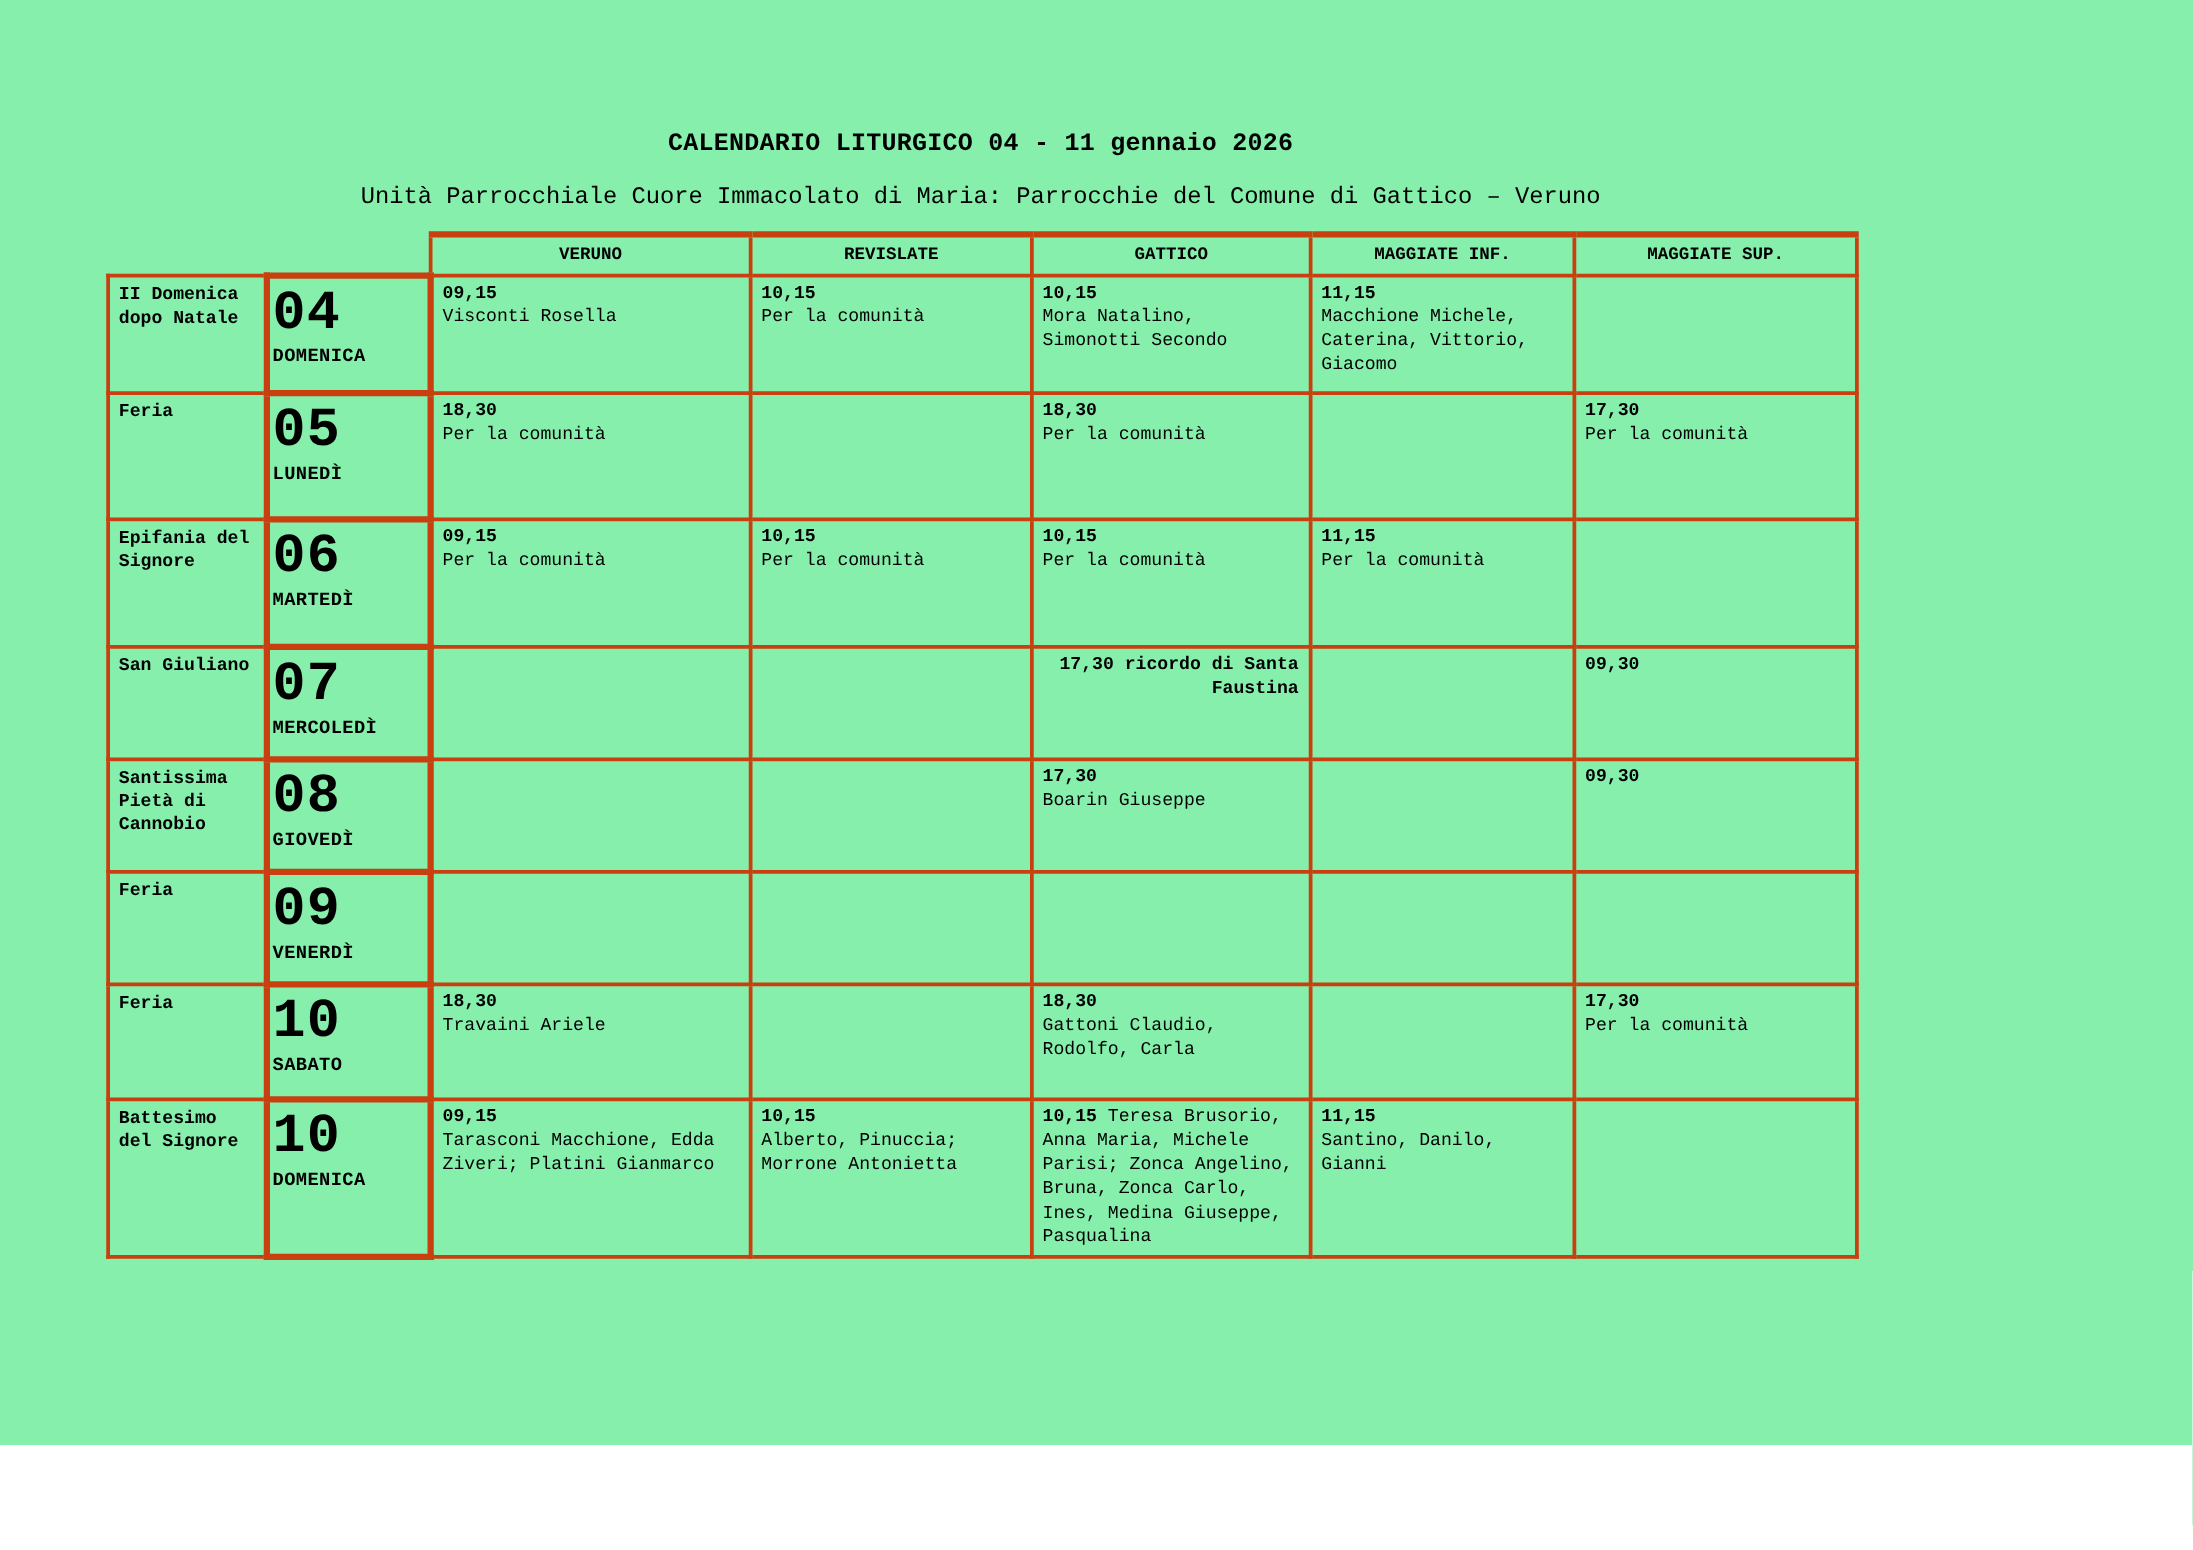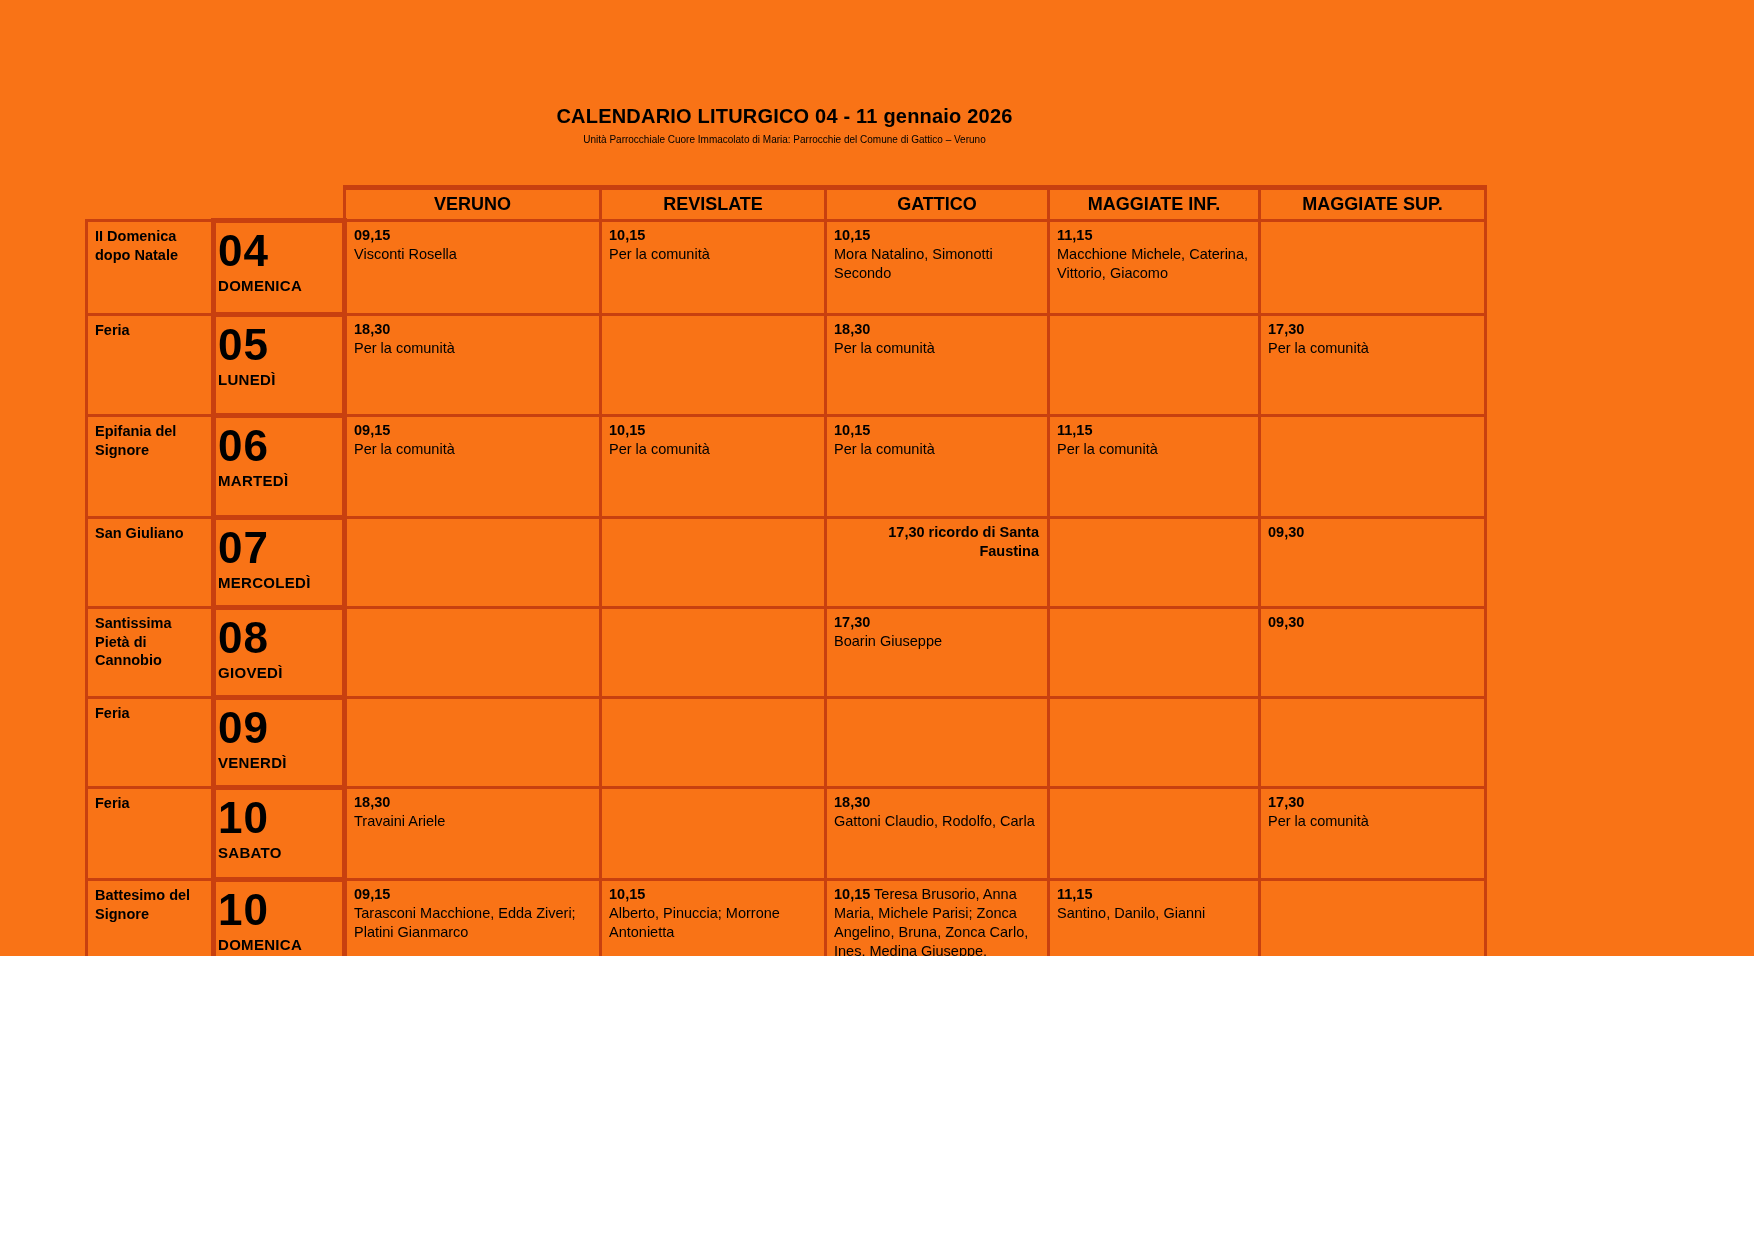--- a/index.html
+++ b/index.html
@@ -6,34 +6,35 @@
   * { box-sizing: border-box; }
   html, body {
     margin: 0; padding: 0;
     background: #ffffff;
     font-family: "Liberation Sans", sans-serif;
     color: #000;
   }
   .page {
     position: relative;
     width: 1754px;
-    height: 956px;
-    background: #f97316;
+    height: 1156px;
+    background: #86efac;
     overflow: hidden;
+    font-family: Liberation Mono, monospace;
   }
   .header-block {
     position: absolute;
     top: 103px;
     left: 85px;
     width: 1399px;
     text-align: center;
     line-height: 1.3;
   }
   .title   { font-size: 20px; font-weight: bold; letter-spacing: 0.2px; }
-  .subtitle{ font-size: 10px; margin-top: 4px; }
+  .subtitle{ font-size: 19px; margin-top: 16px; }
   .clergy  { font-size: 15px; font-weight: bold; margin-top: 3px; }
 
   table.calendar {
     position: absolute;
     top: 185px;
     left: 85px;
     border-collapse: collapse;
     table-layout: fixed;
     width: 1399px;
   }
@@ -43,21 +44,21 @@
     padding: 4px 8px 4px 7px;
     font-size: 14.5px;
     line-height: 1.32;
     overflow: hidden;
     text-align: left;
   }
   th {
     height: 33px;
     vertical-align: middle;
     text-align: center;
-    font-size: 18px;
+    font-size: 14px;
     font-weight: bold;
     border-top-width: 5px;
     padding: 2px 4px;
   }
   td.ghost, th.ghost { border: none; background: transparent; }
   td.feast { font-weight: bold; line-height: 1.28; padding-top: 5px; }
   td.day {
     border-width: 5px;
     text-align: left;
     padding: 6px 2px 2px 2px;

